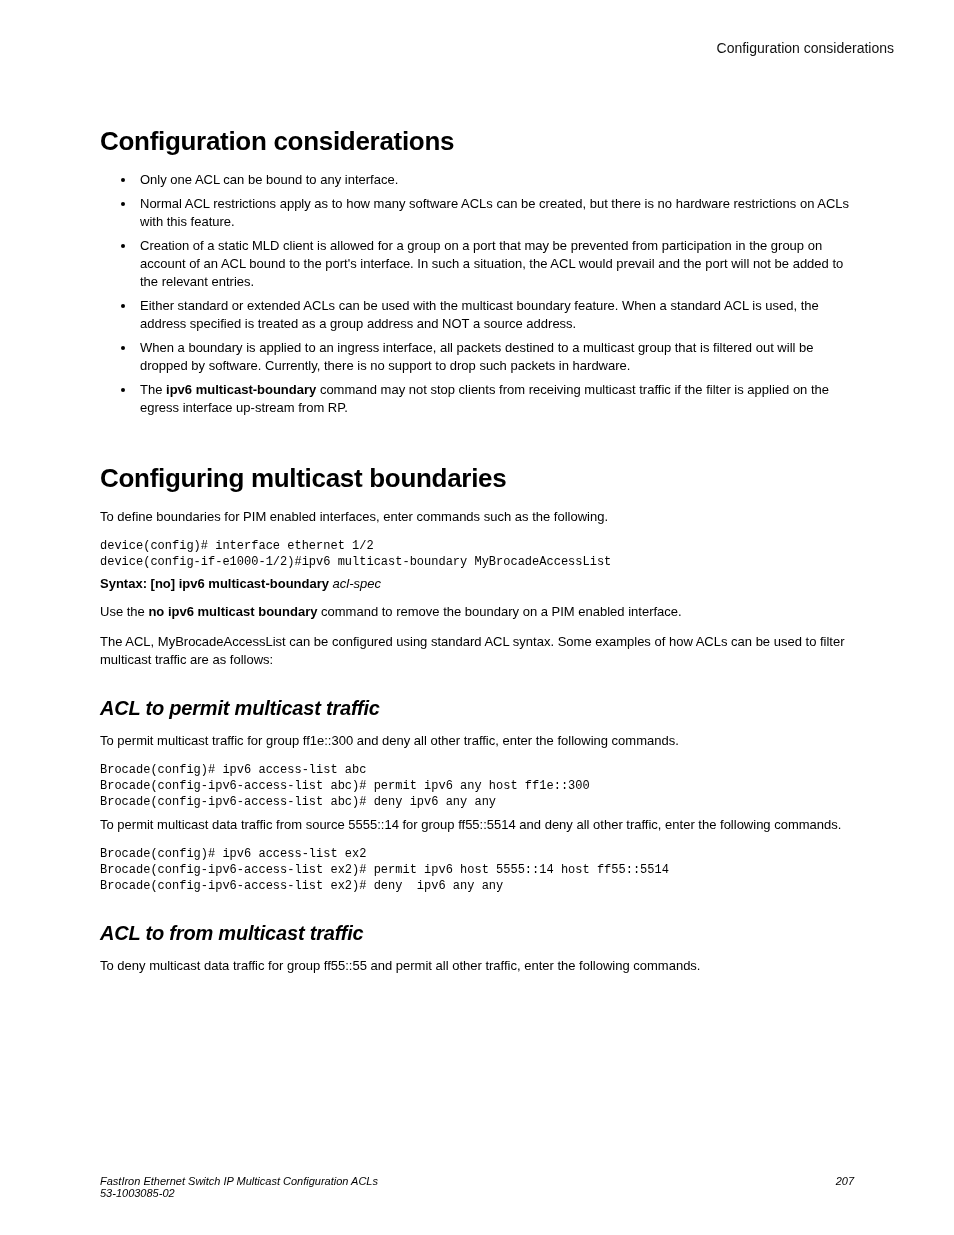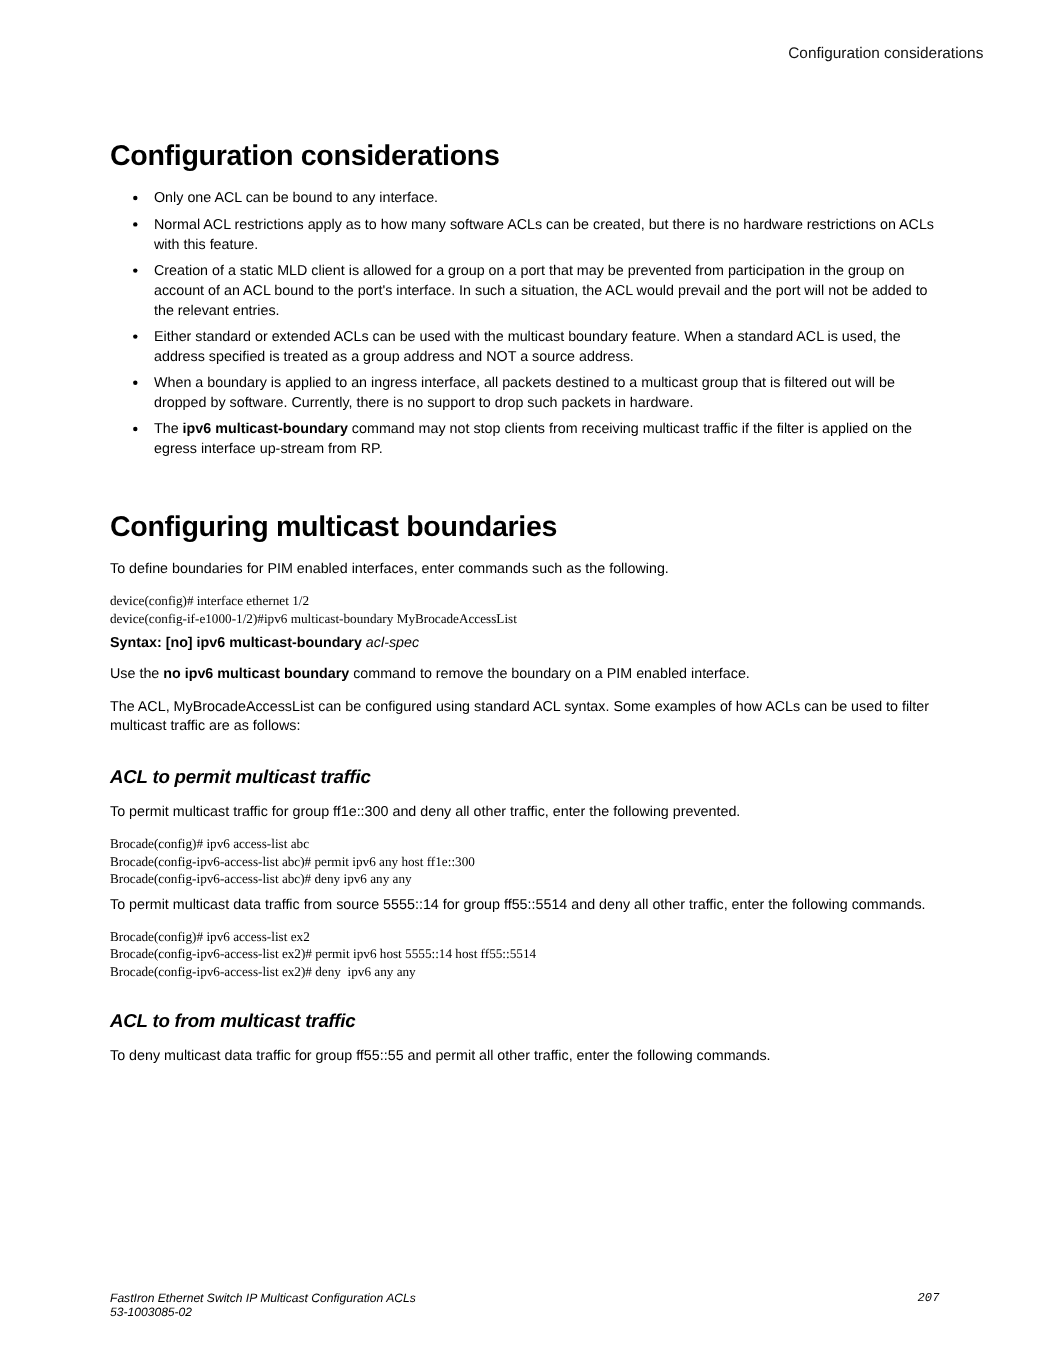--- a/index.html
+++ b/index.html
@@ -28,21 +28,21 @@
     font-size: 26px;
     font-stretch: condensed;
     letter-spacing: -0.3px;
     margin: 0 0 14px 0;
     color: #000;
   }
   h2 {
     font-family: Arial, Helvetica, sans-serif;
     font-weight: 700;
     font-style: italic;
-    font-size: 17px;
+    font-size: 20px;
     letter-spacing: -0.2px;
     margin: 28px 0 12px 0;
     color: #000;
   }
   ul {
     margin: 0 0 18px 0;
     padding-left: 36px;
     list-style: disc;
   }
   ul li {
@@ -50,21 +50,21 @@
     line-height: 18px;
     margin-bottom: 6px;
     padding-left: 4px;
   }
   p.body {
     font-size: 13px;
     line-height: 18px;
     margin: 0 0 12px 0;
   }
   pre.code {
-    font-family: Liberation Serif, serif;
+    font-family: Liberation Mono, monospace;
     font-size: 12px;
     line-height: 16px;
     margin: 6px 0 6px 0;
     white-space: pre;
   }
   .syntax {
     font-size: 13px;
     margin: 4px 0 12px 0;
   }
   .syntax .b { font-weight: 700; text-align: center; }
@@ -76,21 +76,20 @@
     bottom: 36px;
     left: 100px;
     right: 100px;
     font-style: italic;
     font-size: 11px;
     color: #000;
   }
   .footer .pagenum {
     float: right;
     font-style: italic;
-    font-family: Liberation Mono, monospace;
   }
   .section-gap { height: 28px; }
 </style>
 </head>
 <body>
 
 <div class="page">
 
   <div class="running-header">Configuration considerations</div>
 
@@ -121,21 +120,21 @@
   </p>
 
 
   <p class="body">
     <span>Use the </span><span class="inline-b">no ipv6 multicast boundary</span><span> command to remove the boundary on a PIM enabled interface.</span>
   </p>
 
   <p class="body">The ACL, MyBrocadeAccessList can be configured using standard ACL syntax. Some examples of how ACLs can be used to filter multicast traffic are as follows:</p>
 
   <h2>ACL to permit multicast traffic</h2>
-  <p class="body">To permit multicast traffic for group ff1e::300 and deny all other traffic, enter the following prevented.</p>
+  <p class="body">To permit multicast traffic for group ff1e::300 and deny all other traffic, enter the following commands.</p>
   <pre class="code">Brocade(config)# ipv6 access-list abc
 Brocade(config-ipv6-access-list abc)# permit ipv6 any host ff1e::300
 Brocade(config-ipv6-access-list abc)# deny ipv6 any any</pre>
   <p class="body">To permit multicast data traffic from source 5555::14 for group ff55::5514 and deny all other traffic, enter the following commands.</p>
   <pre class="code">Brocade(config)# ipv6 access-list ex2
 Brocade(config-ipv6-access-list ex2)# permit ipv6 host 5555::14 host ff55::5514
 Brocade(config-ipv6-access-list ex2)# deny  ipv6 any any</pre>
 
   <h2>ACL to from multicast traffic</h2>
   <p class="body">To deny multicast data traffic for group ff55::55 and permit all other traffic, enter the following commands.</p>

